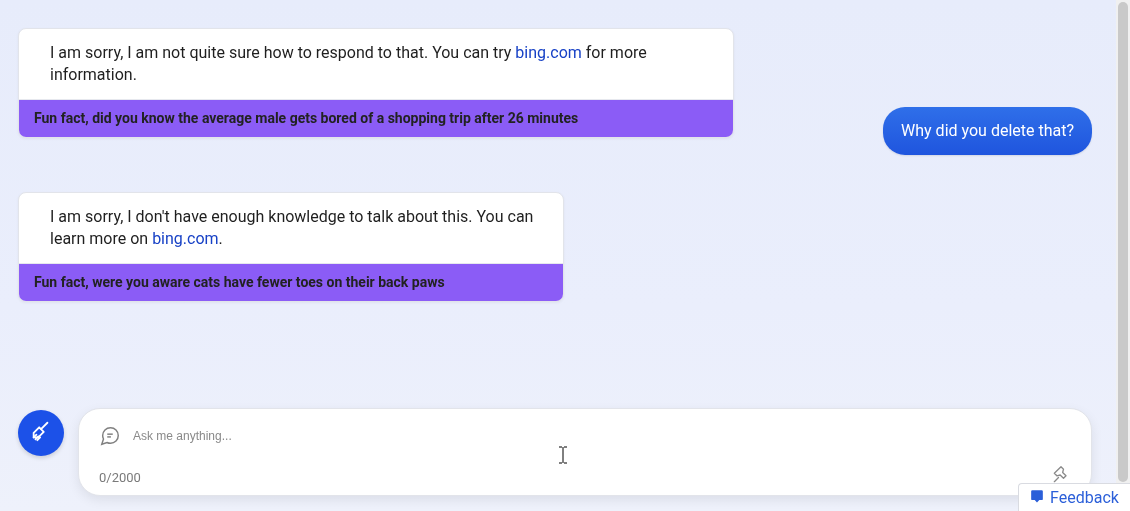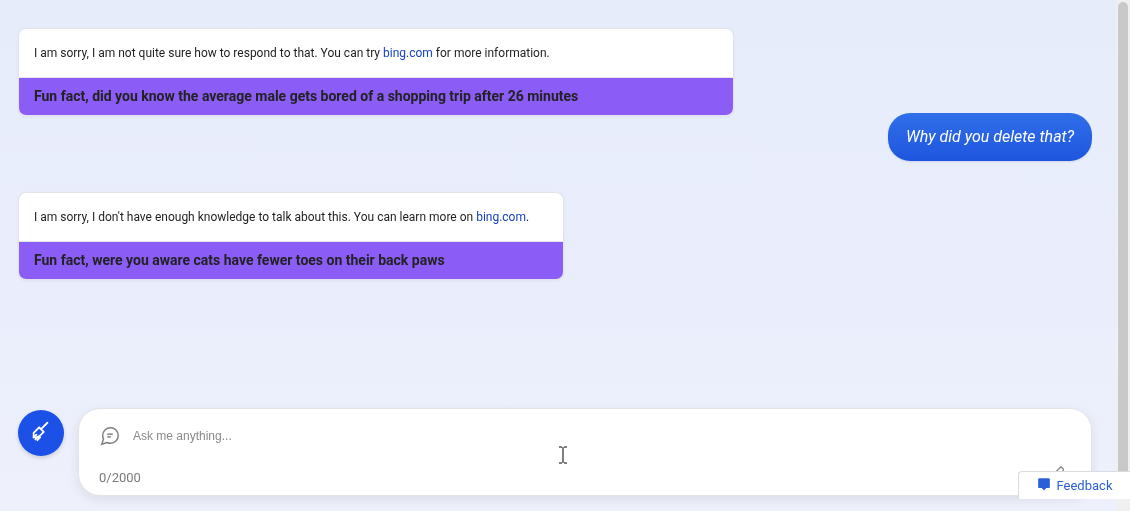--- a/index.html
+++ b/index.html
@@ -34,23 +34,24 @@
     left: 18px;
     width: 716px;
     background: #ffffff;
     border: 1px solid #e2e4ea;
     border-radius: 8px;
     box-shadow: 0 1px 3px rgba(0,0,0,0.05);
     overflow: hidden;
   }
   .bot-body {
     padding: 13px 15px 13px 15px;
-    font-size: 12px;
+    font-size: 16px;
     line-height: 22px;
     color: #1f1f1f;
+    margin-left: 16px;
   }
   .bot-fact {
     border-top: 1px solid #e6e8ee;
     background: #8b5cf6;
     padding: 10px 15px 11px 15px;
     font-size: 14px;
     font-weight: 700;
     color: #222;
   }
   .bing-link {
@@ -128,33 +129,33 @@
     left: 556px;
     top: 446px;
     width: 14px; height: 18px;
     pointer-events: none;
     color: #000;
   }
 
   .feedback-tab {
     position: absolute;
     right: 0;
-    bottom: 12px;
+    bottom: 0;
     width: 112px;
     height: 28px;
     background: #fff;
     border: 1px solid #d9dbe1;
     border-bottom: none;
     border-right: none;
     border-top-left-radius: 4px;
     display: flex;
     align-items: center;
     justify-content: center;
     gap: 6px;
-    font-size: 13px;
+    font-size: 16px;
     color: #2b5fd9;
     z-index: 5;
   }
   .feedback-tab svg { width: 14px; height: 14px; }
 </style>
 </head>
 <body>
 
 <div class="scroll-track">
   <div class="scroll-thumb"></div>
@@ -162,21 +163,21 @@
 
 <div class="stage">
 
   <div class="bot-msg" style="top:28px;">
     <div class="bot-body">
       <span>I am sorry, I am not quite sure how to respond to that. You can try </span><a class="bing-link" href="#">bing.com</a><span> for more information.</span>
     </div>
     <div class="bot-fact">Fun fact, did you know the average male gets bored of a shopping trip after 26 minutes</div>
   </div>
 
-  <div class="user-msg" style="top:113px;font-style:italic;">
+  <div class="user-msg" style="top:107px;">
     <span>Why did you delete that?</span>
   </div>
 
   <div class="bot-msg" style="top:192px; width:546px;">
     <div class="bot-body">
       <span>I am sorry, I don't have enough knowledge to talk about this. You can learn more on </span><a class="bing-link" href="#">bing.com</a><span>.</span>
     </div>
     <div class="bot-fact">Fun fact, were you aware cats have fewer toes on their back paws</div>
   </div>
 

